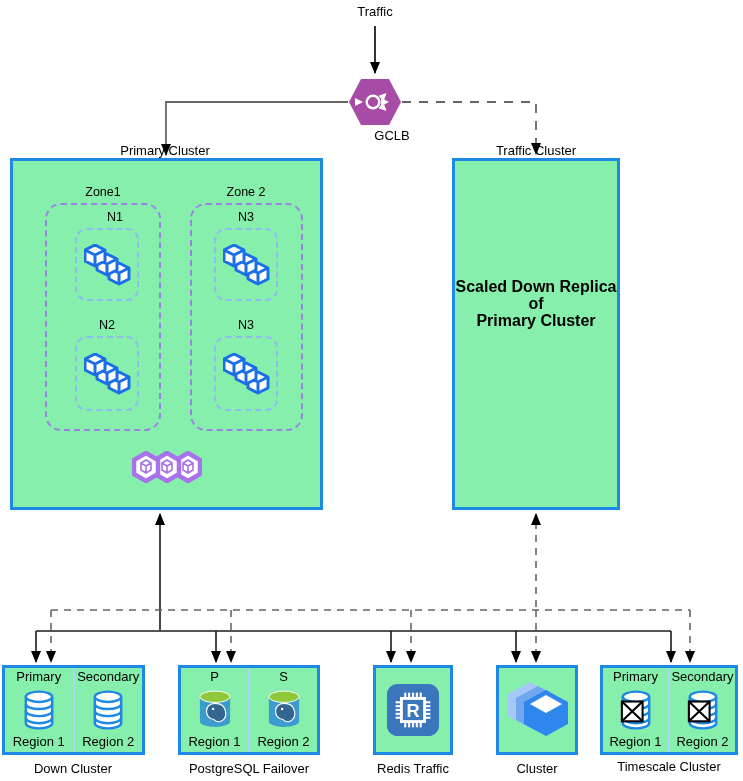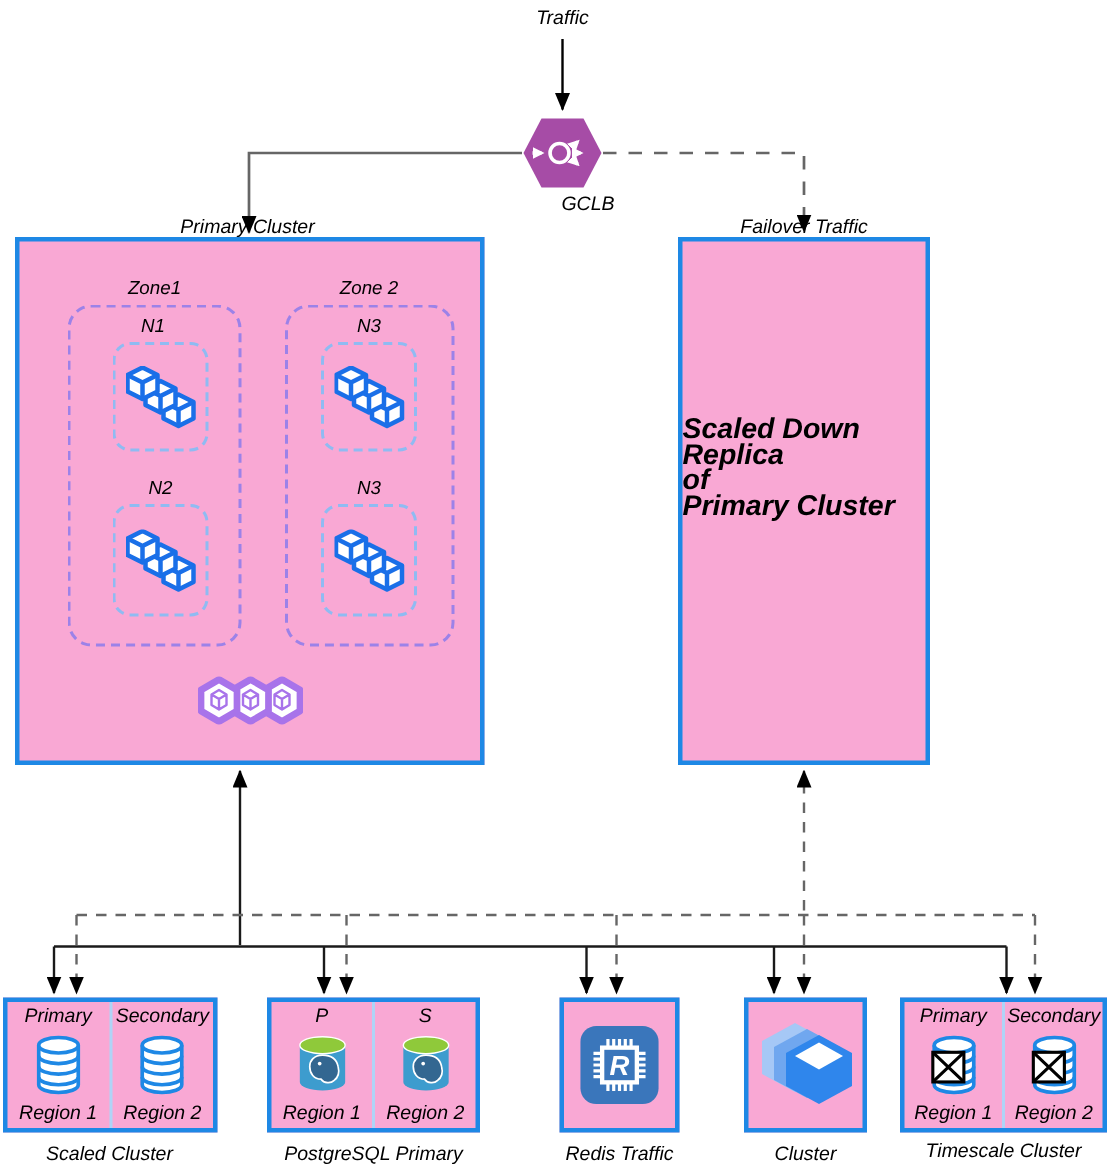--- a/index.html
+++ b/index.html
@@ -1,40 +1,40 @@
 <!DOCTYPE html>
 <html><head>
 <meta charset="utf-8">
 <style>
   html,body { margin:0; padding:0; background:#fff; }
   .canvas {
     position:relative; width:743px; height:781px; background:#fff;
-    font-family:"Liberation Sans", sans-serif; color:#000; overflow:hidden;font-style:italic;
+    font-family:"Liberation Sans", sans-serif; color:#000; overflow:hidden;
   }
   .clabel {
     position:absolute; transform:translateX(-50%);
     white-space:nowrap; font-size:13px; line-height:14px; text-align:center;
   }
   .clabel.small { font-size:12.5px; }
   .box {
-    position:absolute; border:3px solid #1E88E5; background:#f9a8d4;
+    position:absolute; border:3px solid #1E88E5; background:#86efac;
     box-sizing:border-box;
   }
   .zone {
     position:absolute; border:2px dashed #9C82E8; border-radius:16px;
     box-sizing:border-box;
   }
   .nodebox {
     position:absolute; border:2px dashed #8FBBF2; border-radius:12px;
     box-sizing:border-box; display:flex; align-items:center; justify-content:center;
   }
   .abs { position:absolute; }
   .failover-text {
-    position:absolute; left:0; right:0; 
-    font-weight:bold; font-size:19px; line-height:17px; white-space:pre-line;
+    position:absolute; left:0; right:0; text-align:center;
+    font-weight:bold; font-size:16px; line-height:17px; white-space:pre-line;
   }
   .dbsplit { display:flex; height:100%; }
   .half {
     flex:1; display:flex; flex-direction:column; align-items:center;
     justify-content:space-between; padding:2px 0 3px; min-width:0;
   }
   .divider { width:2px; background:#AFD4F7; }
   .role, .region { font-size:13px; line-height:14px; white-space:nowrap; }
   .iconcenter { display:flex; height:100%; align-items:center; justify-content:center; }
   .connector-layer { position:absolute; left:0; top:0; pointer-events:none; }
@@ -115,21 +115,21 @@
   <div class="clabel" style="left:165px; top:144px;">Primary Cluster</div>
 
   <div class="box" style="left:10px; top:158px; width:313px; height:352px;">
 
     <div class="clabel small" style="left:90px; top:24px;">Zone1</div>
     <div class="zone" style="left:32px; top:42px; width:116px; height:228px;"></div>
 
     <div class="clabel small" style="left:233px; top:24px;">Zone 2</div>
     <div class="zone" style="left:177px; top:42px; width:113px; height:228px;"></div>
 
-    <div class="clabel small" style="left:89px; top:49px;">N1</div>
+    <div class="clabel small" style="left:102px; top:49px;">N1</div>
     <div class="nodebox" style="left:62px; top:67px; width:64px; height:73px;">
       <svg width="47" height="42" viewBox="0 0 47 42">
         <g fill="#fff" stroke="#1A6FE8" stroke-width="3" stroke-linejoin="round">
           <g transform="translate(24,18)">
               <path d="M11,1 L21,6 V17 L11,22 L1,17 V6 Z"></path>
               <path d="M1,6 L11,11 L21,6 M11,11 V22" fill="none"></path>
             </g>
           <g transform="translate(12,9)">
               <path d="M11,1 L21,6 V17 L11,22 L1,17 V6 Z"></path>
               <path d="M1,6 L11,11 L21,6 M11,11 V22" fill="none"></path>
@@ -215,21 +215,21 @@
           </g>
           <g>
             <polygon points="14,2 26,9 26,23 14,30 2,23 2,9" stroke-width="4.5"></polygon>
             <path d="M14,9 L19,12 L14,15 L9,12 Z M9,12 V19 L14,22 L19,19 V12 M14,15 V22" stroke-width="1.6" fill="none"></path>
           </g>
         </g>
       </svg>
     </div>
   </div>
 
-  <div class="clabel" style="left:536px; top:144px;">Failover Traffic</div>
+  <div class="clabel" style="left:536px; top:144px;">Traffic Cluster</div>
 
   <div class="box" style="left:452px; top:158px; width:168px; height:352px;">
     <div class="failover-text" style="top:117px;">Scaled Down Replica
 of
 Primary Cluster</div>
   </div>
 
   <div class="box" style="left:2px; top:665px; width:143px; height:90px;">
     <div class="dbsplit">
       <div class="half">
@@ -258,21 +258,21 @@
           <g stroke="#1E88E5" stroke-width="2.6" fill="none">
             <path d="M3,15.5 a14,5.5 0 0 0 28,0"></path>
             <path d="M3,23 a14,5.5 0 0 0 28,0"></path>
             <path d="M3,30.5 a14,5.5 0 0 0 28,0"></path>
           </g>
         </svg>
         <div class="region">Region 2</div>
       </div>
     </div>
   </div>
-  <div class="clabel" style="left:73px; top:762px;">Scaled Cluster</div>
+  <div class="clabel" style="left:73px; top:762px;">Down Cluster</div>
 
   <div class="box" style="left:178px; top:665px; width:142px; height:90px;">
     <div class="dbsplit">
       <div class="half">
         <div class="role">P</div>
         <svg width="34" height="44" viewBox="0 0 36 46">
           <path d="M2,9 V35 a16,6 0 0 0 32,0 V9" fill="#3D9CCE"></path>
           <ellipse cx="18" cy="9" rx="16" ry="6" fill="#8FC93A" stroke="#fff" stroke-width="1"></ellipse>
           <g transform="translate(8,15)">
             <path d="M10,1 C4,1 1,5 1,9 c0,5 3,9 8,9 c2,3 7,3 9,1 c3,-2 4,-6 3,-10 C20,4 16,1 10,1 Z" fill="#336791" stroke="#fff" stroke-width="1.2"></path>
@@ -289,21 +289,21 @@
           <ellipse cx="18" cy="9" rx="16" ry="6" fill="#8FC93A" stroke="#fff" stroke-width="1"></ellipse>
           <g transform="translate(8,15)">
             <path d="M10,1 C4,1 1,5 1,9 c0,5 3,9 8,9 c2,3 7,3 9,1 c3,-2 4,-6 3,-10 C20,4 16,1 10,1 Z" fill="#336791" stroke="#fff" stroke-width="1.2"></path>
             <circle cx="8" cy="7" r="1.3" fill="#fff"></circle>
           </g>
         </svg>
         <div class="region">Region 2</div>
       </div>
     </div>
   </div>
-  <div class="clabel" style="left:249px; top:762px;">PostgreSQL Primary</div>
+  <div class="clabel" style="left:249px; top:762px;">PostgreSQL Failover</div>
 
   <div class="box" style="left:373px; top:665px; width:80px; height:90px;">
     <div class="iconcenter">
       <svg width="54" height="54" viewBox="0 0 56 56">
         <rect x="1" y="1" width="54" height="54" rx="11" fill="#3A76BB"></rect>
         <rect x="16" y="16" width="24" height="24" fill="none" stroke="#fff" stroke-width="3"></rect>
         <g stroke="#fff" stroke-width="2.2">
           <line x1="20" y1="10" x2="20" y2="15"></line>
             <line x1="24" y1="10" x2="24" y2="15"></line>
             <line x1="28" y1="10" x2="28" y2="15"></line>

